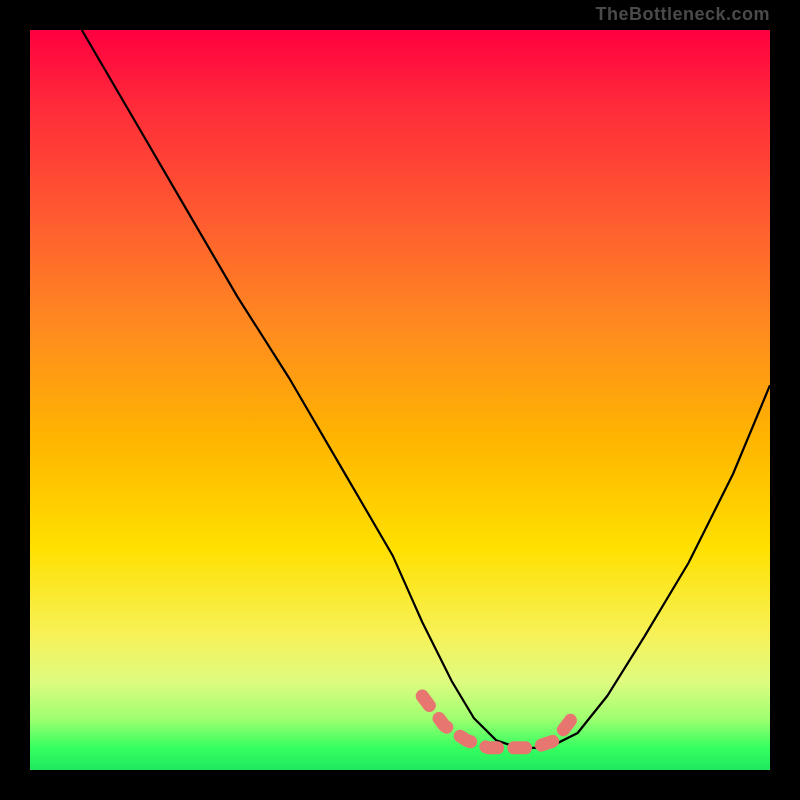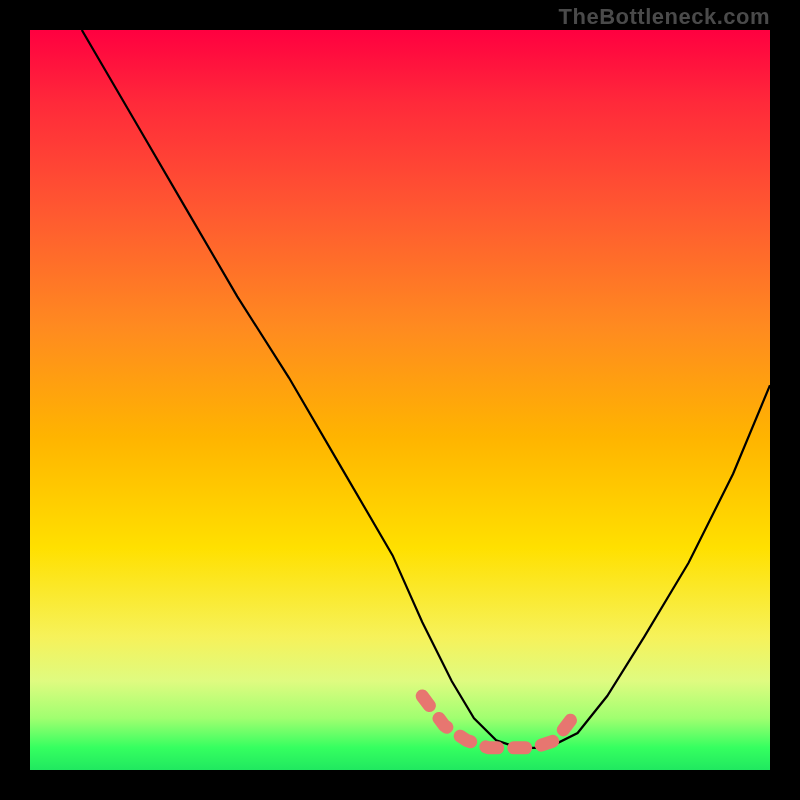--- a/index.html
+++ b/index.html
@@ -48,21 +48,21 @@
     inset: 0;
     width: 100%;
     height: 100%;
     display: block;
   }
   .watermark {
     position: absolute;
     top: 4px;
     right: 30px;
     color: #4a4a4a;
-    font-size: 22px;
+    font-size: 18px;
     font-weight: 600;
     letter-spacing: 0.5px;
     user-select: none;
     text-align: center;
   }
 </style>
 </head>
 <body>
 
 <div class="stage">

